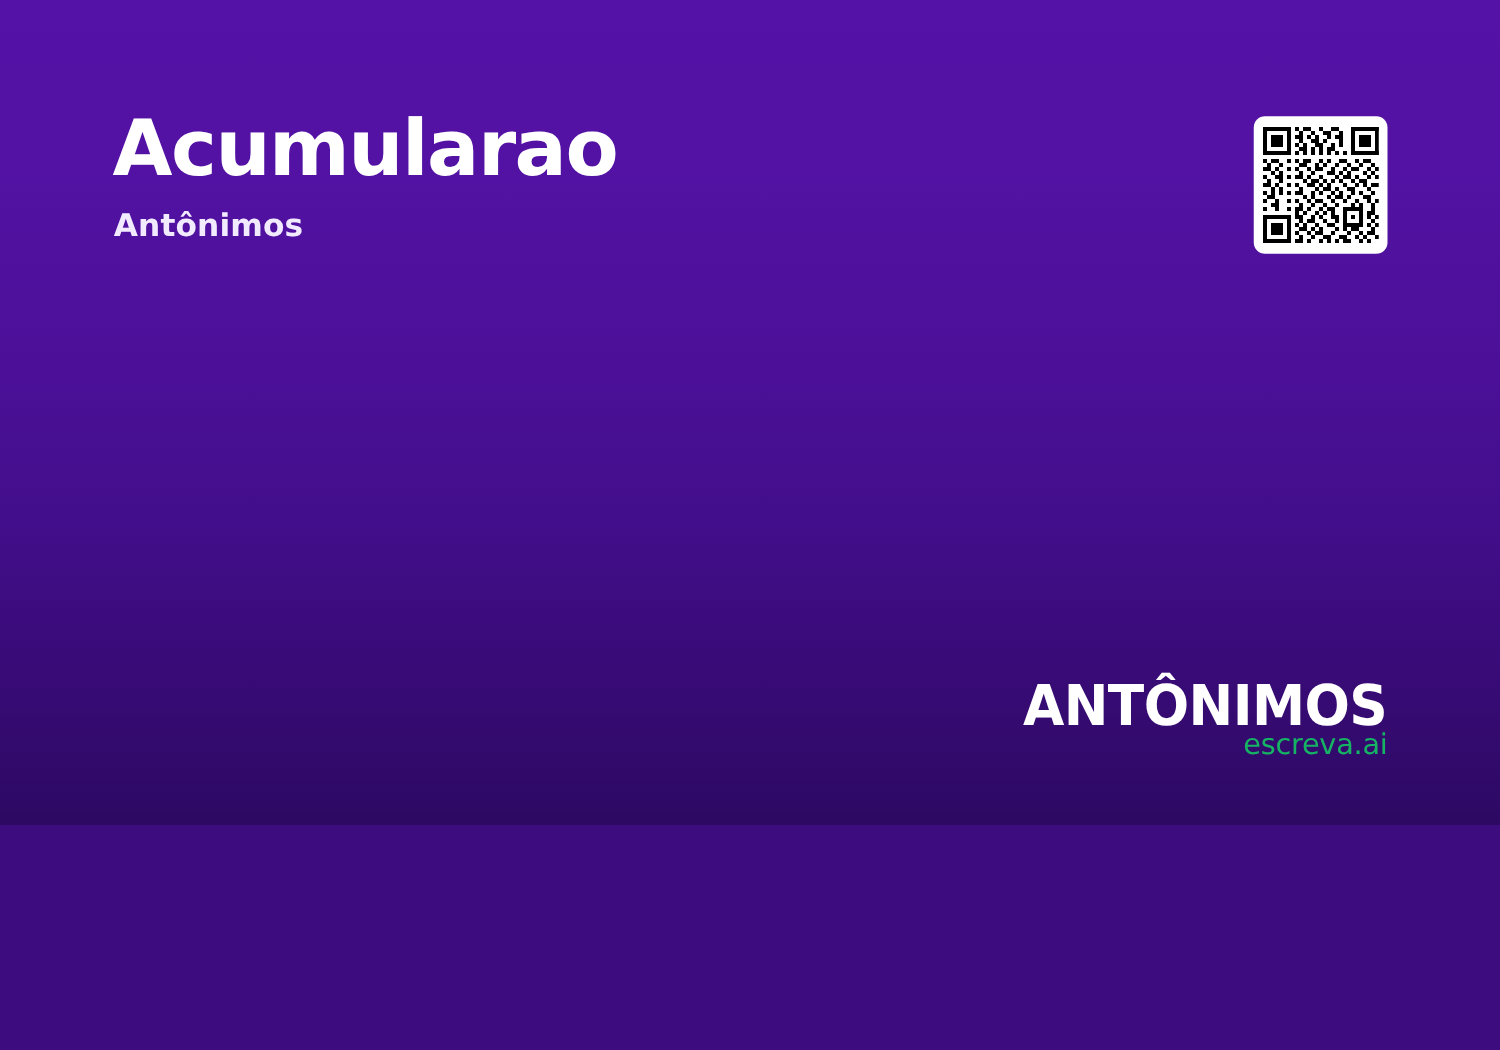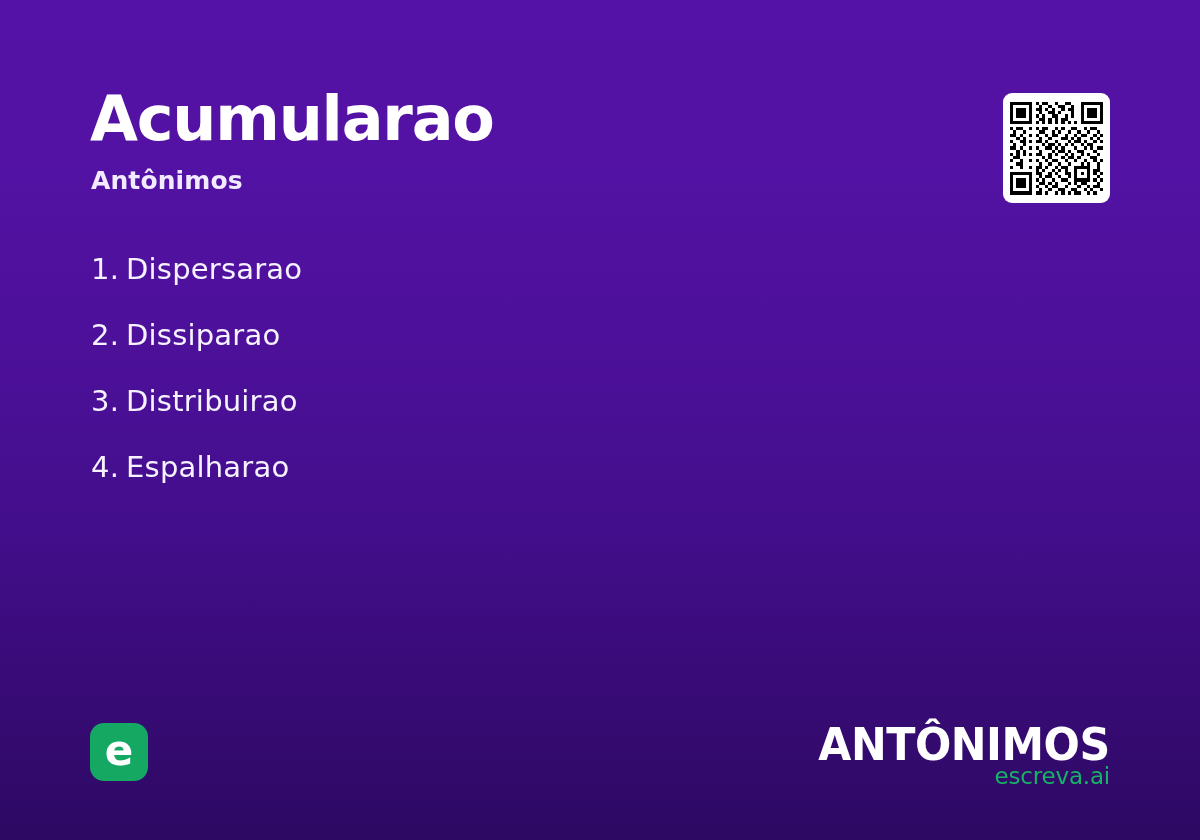--- a/index.html
+++ b/index.html
@@ -11,21 +11,21 @@
   }
 
   body {
     font-family: "DejaVu Sans", sans-serif;
     background: #3d0d7f;
   }
 
   .card {
     position: relative;
     width: 1200px;
-    height: 840px;
+    height: 660px;
     background: linear-gradient(180deg,
         #5512a6 0%,
         #5312a4 18%,
         #4c1099 42%,
         #430e8c 62%,
         #380b76 82%,
         #2d0963 100%);
     overflow: hidden;
   }
 
@@ -148,34 +148,20 @@
 </style>
 </head>
 <body>
 
 <div class="card">
 
   <h1 class="title">Acumularao</h1>
 
   <div class="subtitle">Antônimos</div>
 
-  <ul class="list">
-    <li class="list-item">
-      <span class="num">1.</span><span class="word">Dispersarao</span>
-    </li>
-    <li class="list-item">
-      <span class="num">2.</span><span class="word">Dissiparao</span>
-    </li>
-    <li class="list-item">
-      <span class="num">3.</span><span class="word">Distribuirao</span>
-    </li>
-    <li class="list-item">
-      <span class="num">4.</span><span class="word">Espalharao</span>
-    </li>
-  </ul>
 
   <div class="qr-panel">
     <svg viewBox="0 0 29 29" shape-rendering="crispEdges" aria-hidden="true">
       <rect width="29" height="29" fill="#ffffff"></rect>
       <g fill="#000000">
 
         <rect x="0" y="0" width="7" height="1"></rect>
           <rect x="0" y="6" width="7" height="1"></rect>
         <rect x="0" y="0" width="1" height="7"></rect>
           <rect x="6" y="0" width="1" height="7"></rect>

